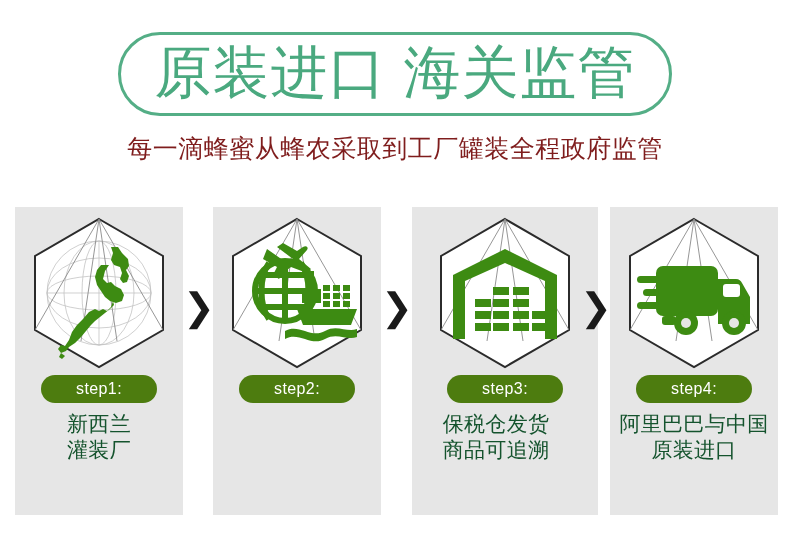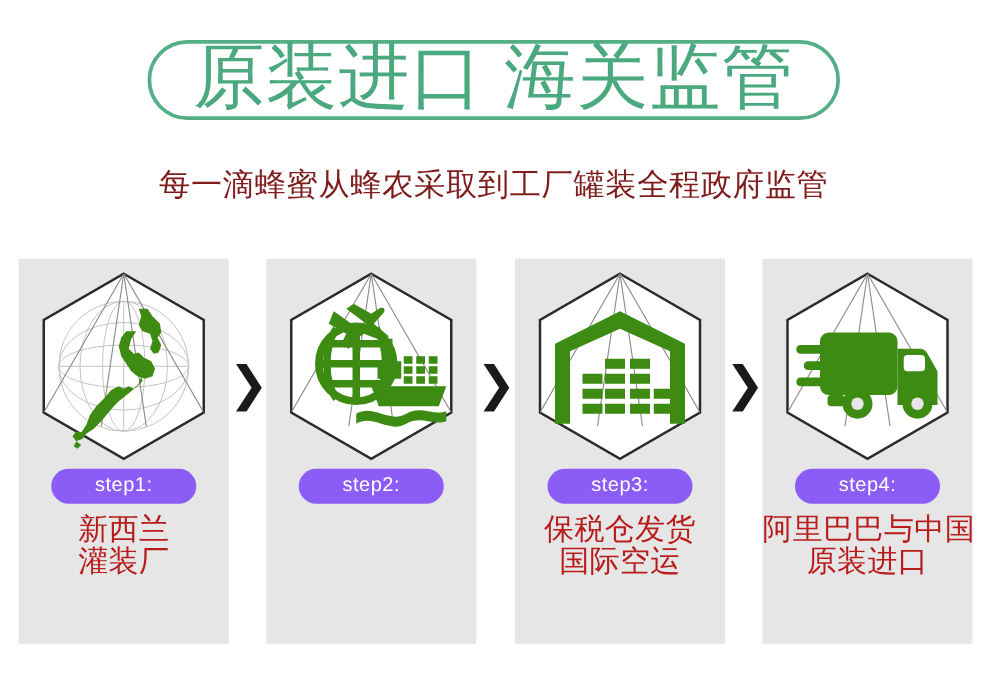--- a/index.html
+++ b/index.html
@@ -22,21 +22,21 @@
     left: 0;
     top: 0;
     width: 790px;
     height: 195px;
   }
   .title-pill {
     position: absolute;
     left: 118px;
     top: 32px;
     width: 554px;
-    height: 64px;
+    height: 84px;
     box-sizing: border-box;
     border: 3px solid #54ae86;
     border-radius: 44px;
     background: #ffffff;
   }
   .title-text {
     position: absolute;
     left: 0;
     top: 0;
     width: 100%;
@@ -76,21 +76,21 @@
   }
   .card {
     position: absolute;
     top: 0;
     width: 168px;
     height: 308px;
     background: #e6e6e6;
   }
   .card-1 { left: 15px; }
   .card-2 { left: 213px; }
-  .card-3 { left: 412px; }
+  .card-3 { left: 412px; padding-left: 18px; }
   .card-4 { left: 610px; }
 
   .arrow {
     position: absolute;
     top: 78px;
     width: 30px;
     height: 44px;
     color: #1a1a1a;
     font-size: 38px;
     line-height: 44px;
@@ -114,37 +114,37 @@
   .hex-wrap svg { display: block; }
 
   
   .badge {
     position: absolute;
     left: 50%;
     top: 168px;
     transform: translateX(-50%);
     width: 116px;
     height: 28px;
-    background: #8b5cf6;
+    background: #4d7c0f;
     border-radius: 14px;
     color: #ffffff;
     font-size: 16px;
     line-height: 28px;
     text-align: center;
     letter-spacing: 0.4px;
   }
 
   .card-text {
     position: absolute;
     left: 0;
     top: 204px;
     width: 168px;
     text-align: center;
-    color: #b91c1c;
-    font-size: 24px;
+    color: #14532d;
+    font-size: 21px;
     line-height: 26px;
     letter-spacing: 0.3px;
   }
   .card-text .ln { display: block; white-space: nowrap; }
   .card-text .ln-latin { letter-spacing: 0; }
 </style>
 </head>
 <body>
 
 <div class="header">
@@ -279,21 +279,21 @@
           <rect x="44" y="110" width="16" height="8"></rect>
           <rect x="62" y="110" width="16" height="8"></rect>
           <rect x="82" y="110" width="16" height="8"></rect>
           <rect x="101" y="110" width="16" height="8"></rect>
         </g>
       </svg>
     </div>
     <div class="badge">step3:</div>
     <div class="card-text">
       <span class="ln">保税仓发货</span>
-      <span class="ln">国际空运</span>
+      <span class="ln">商品可追溯</span>
     </div>
   </div>
 
   <div class="arrow arrow-3">❯</div>
 
   <div class="card card-4">
     <div class="hex-wrap">
       <svg width="148" height="160" viewBox="0 0 148 160" xmlns="http://www.w3.org/2000/svg">
         <defs>
           <clipPath id="hexclip4">

